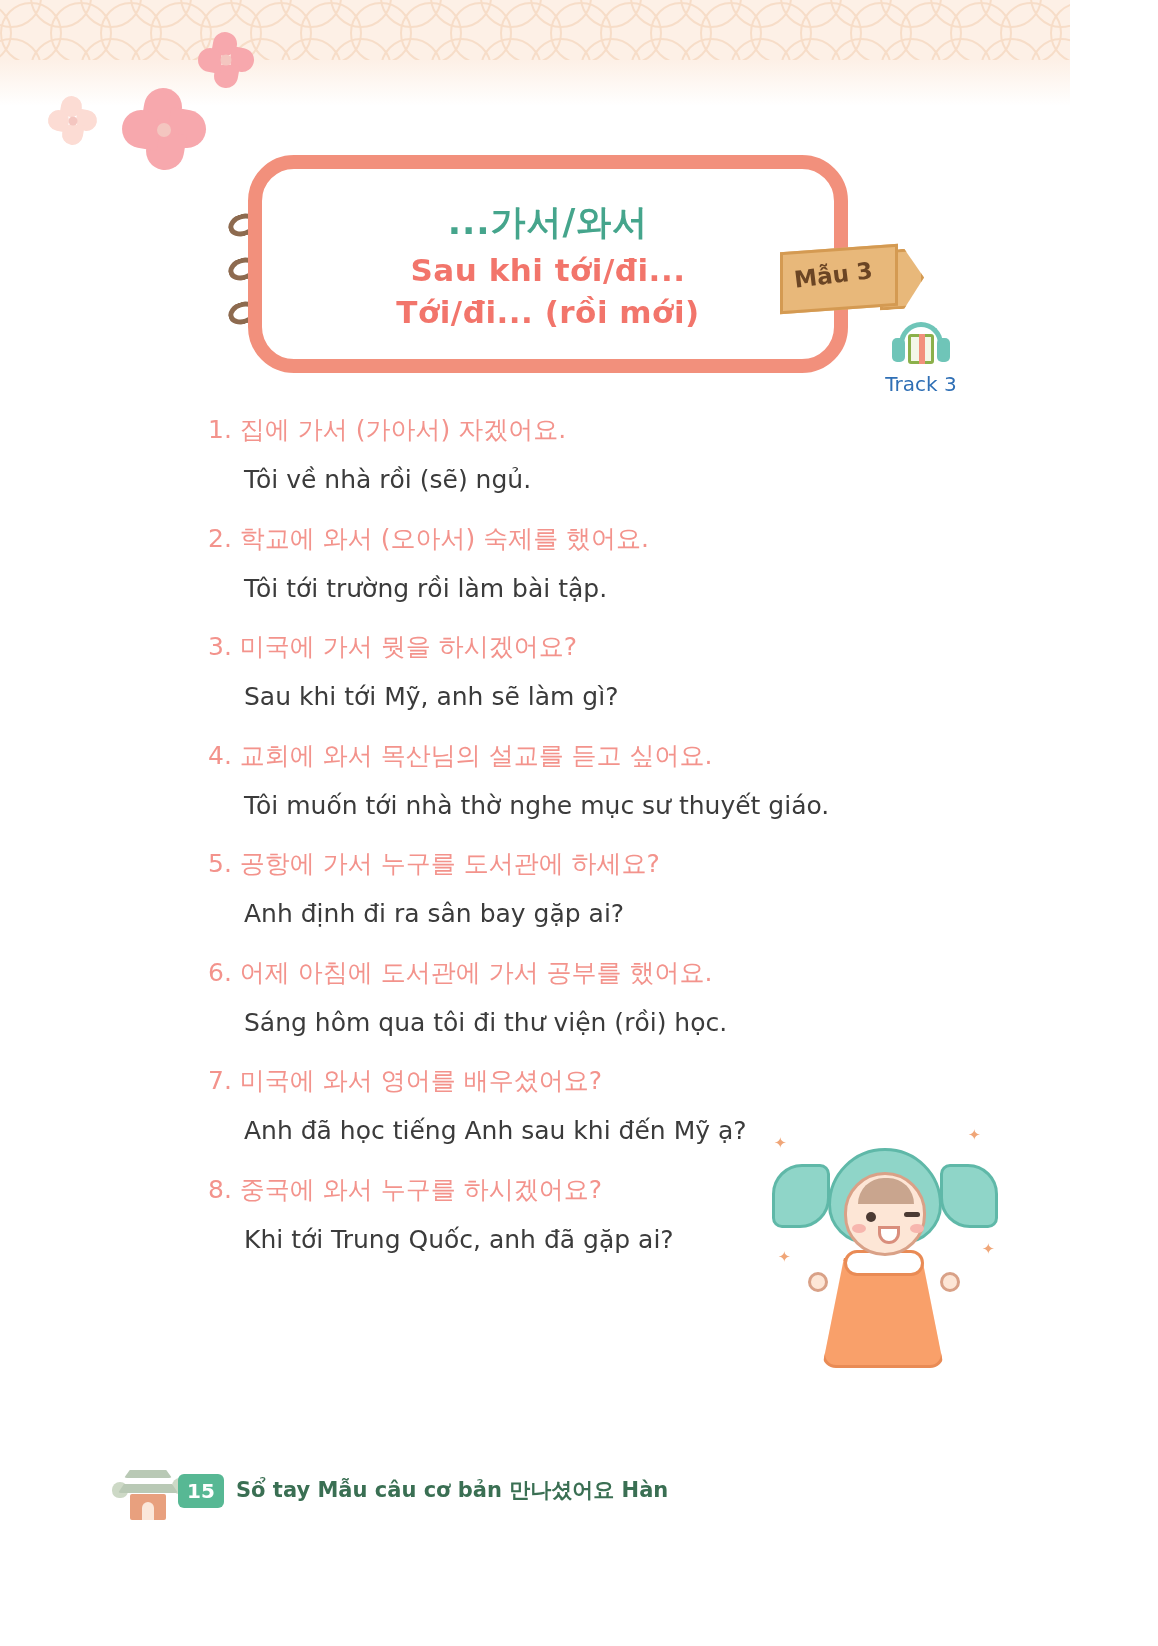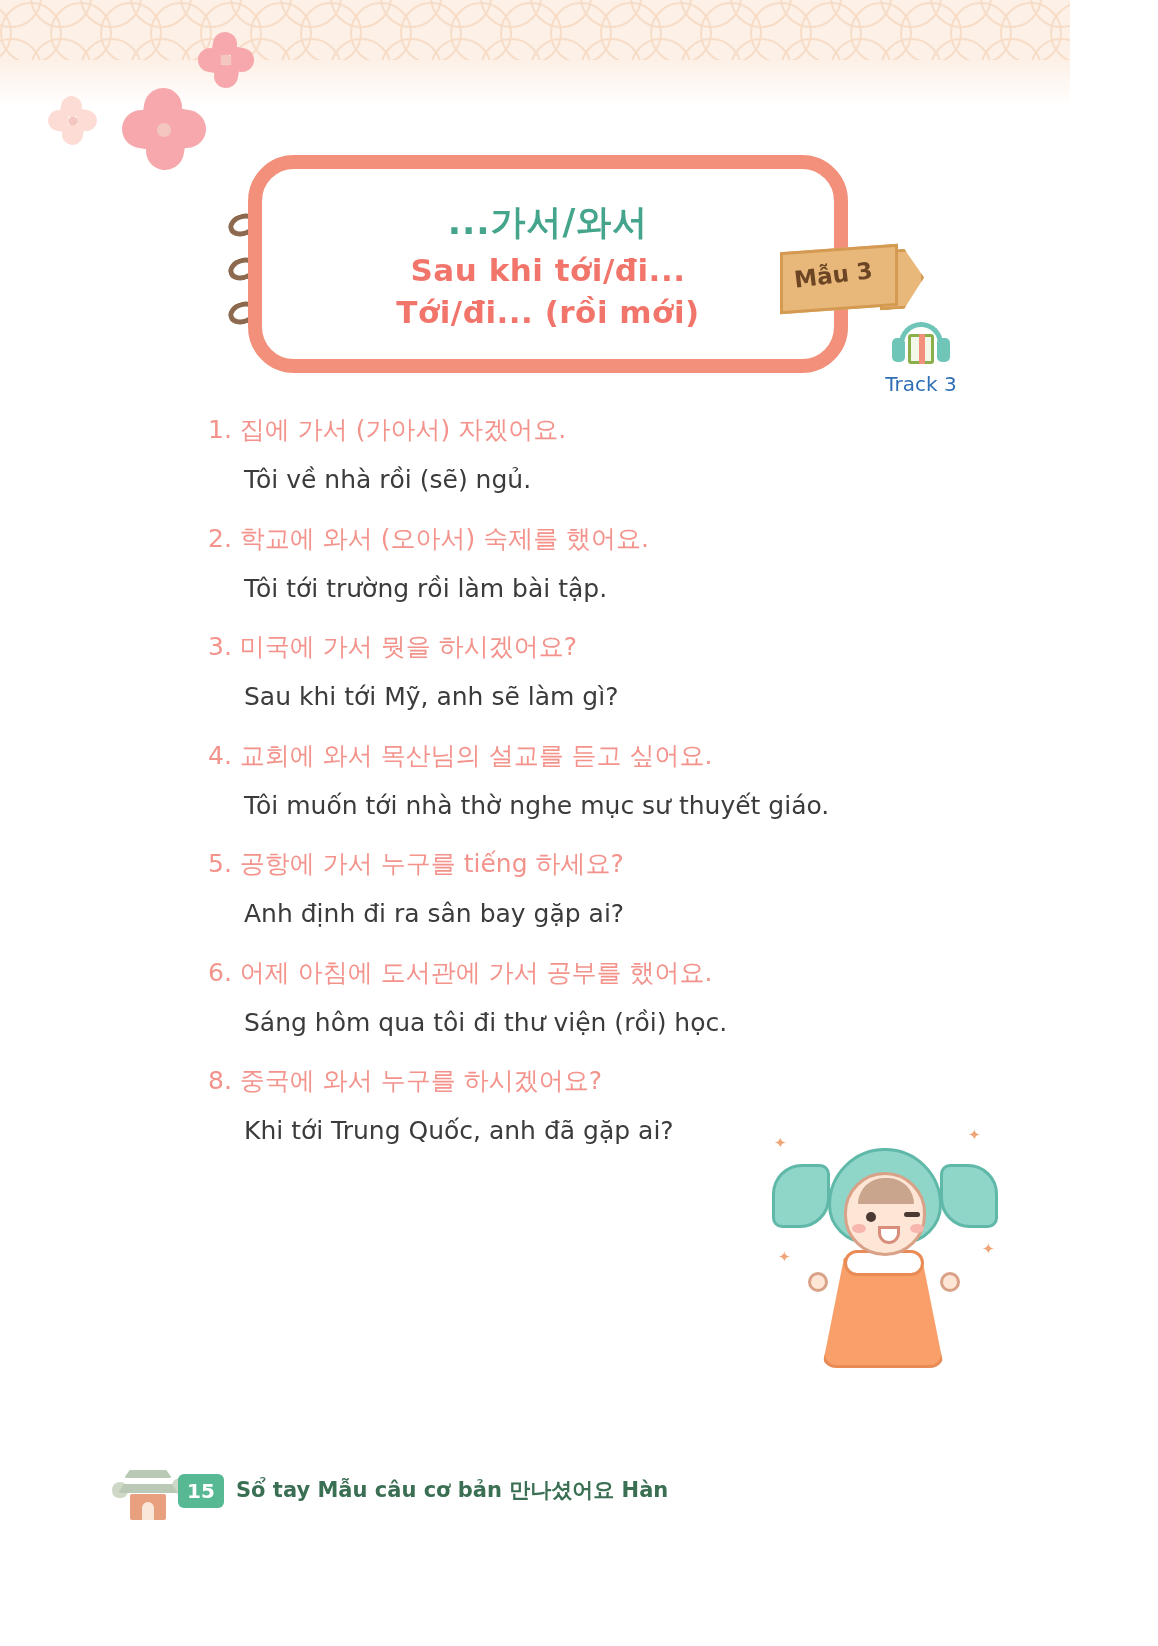--- a/index.html
+++ b/index.html
@@ -534,29 +534,33 @@
       <div class="ko"><span>3.</span> <span>미국에 가서 뭣을 하시겠어요?</span></div>
       <div class="vi">Sau khi tới Mỹ, anh sẽ làm gì?</div>
     </div>
 
     <div class="item">
       <div class="ko"><span>4.</span> <span>교회에 와서 목산님의 설교를 듣고 싶어요.</span></div>
       <div class="vi">Tôi muốn tới nhà thờ nghe mục sư thuyết giáo.</div>
     </div>
 
     <div class="item">
-      <div class="ko"><span>5.</span> <span>공항에 가서 누구를 tiếng 하세요?</span></div>
+      <div class="ko"><span>5.</span> <span>공항에 가서 누구를 도서관에 하세요?</span></div>
       <div class="vi">Anh định đi ra sân bay gặp ai?</div>
     </div>
 
     <div class="item">
       <div class="ko"><span>6.</span> <span>어제 아침에 도서관에 가서 공부를 했어요.</span></div>
       <div class="vi">Sáng hôm qua tôi đi thư viện (rồi) học.</div>
     </div>
 
+    <div class="item">
+      <div class="ko"><span>7.</span> <span>미국에 와서 영어를 배우셨어요?</span></div>
+      <div class="vi">Anh đã học tiếng Anh sau khi đến Mỹ ạ?</div>
+    </div>
 
     <div class="item">
       <div class="ko"><span>8.</span> <span>중국에 와서 누구를 하시겠어요?</span></div>
       <div class="vi">Khi tới Trung Quốc, anh đã gặp ai?</div>
     </div>
 
   </div>
 
   <div class="girl">
     <span class="sparkle" style="left:4px; top:14px;">✦</span>

